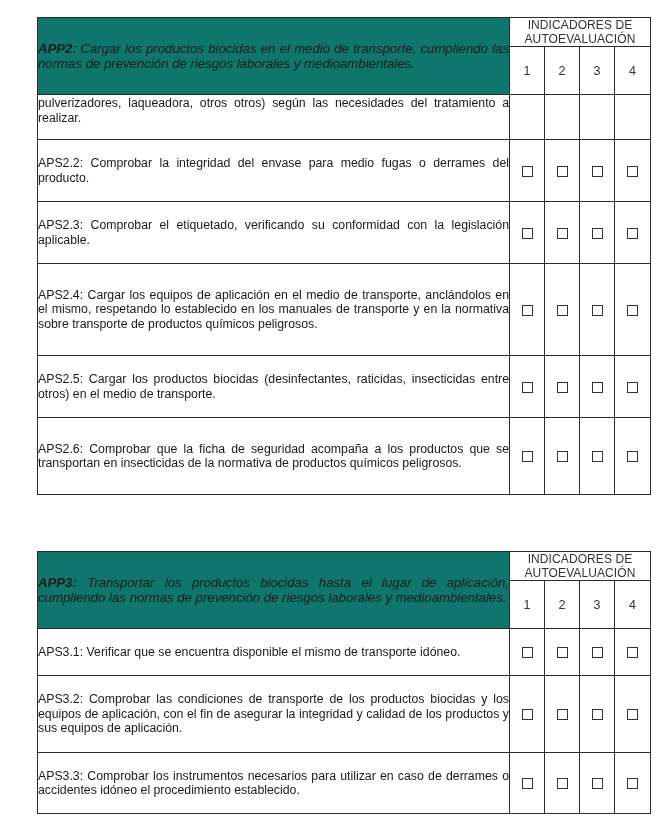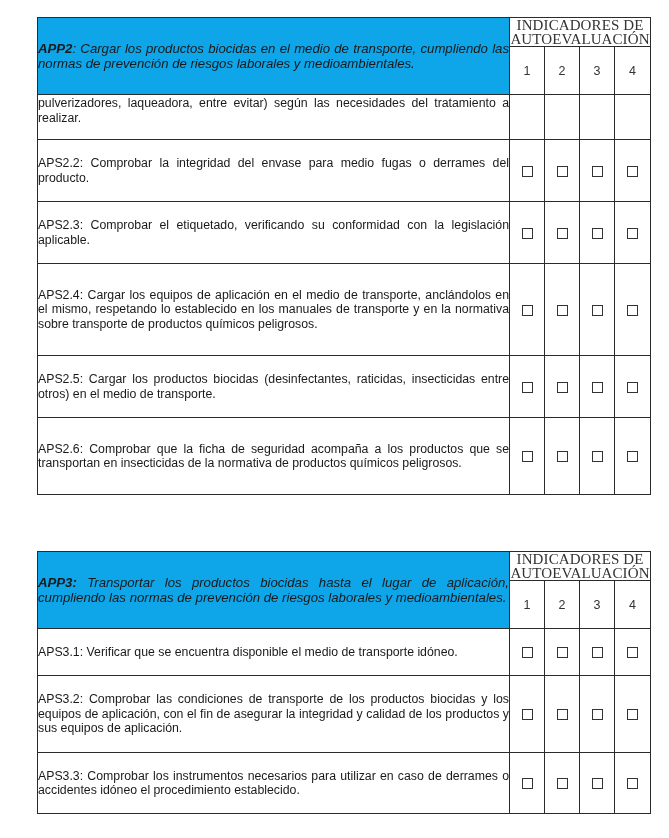--- a/index.html
+++ b/index.html
@@ -7,25 +7,25 @@
          font-family:"Liberation Sans", sans-serif; color:#1a1a1a; }
   table.eval { position:absolute; left:37px; border-collapse:collapse; table-layout:fixed; width:613px; }
   table.eval td { border:1px solid #2b2b2b; padding:0; vertical-align:middle; }
   #t1 { top:17px; }
   #t2 { top:551px; }
   col.c-text { width:472px; }
   col.c-ind { width:35px; }
   col.c-ind2 { width:35px; }
   col.c-ind3 { width:35px; }
   col.c-ind4 { width:36px; }
-  td.head { background:#0ea5e9; padding:4px 5px 4px 5px; font-size:13.2px; line-height:15px;
+  td.head { background:#0f766e; padding:4px 5px 4px 5px; font-size:13.2px; line-height:15px;
             text-align:justify; font-style:italic; }
   td.head b { font-weight:bold; }
-  td.ind-title { text-align:center; font-size:15px; line-height:14px; color:#333;
-                 padding:2px 0 1px 0; letter-spacing:0.1px;font-family:Liberation Serif, serif; }
+  td.ind-title { text-align:center; font-size:12px; line-height:14px; color:#333;
+                 padding:2px 0 1px 0; letter-spacing:0.1px; }
   td.num { text-align:center; font-size:12.5px; color:#333; height:47px; }
   td.crit { font-size:12.3px; line-height:14.5px; padding:3px 5px 3px 5px; text-align:justify; }
   td.box { text-align:center; }
   .cbx { display:inline-block; width:11px; height:11px; border:1.2px solid #333; box-sizing:border-box; vertical-align:middle; }
   .cont td.crit { vertical-align:top; padding-top:1px; }
 </style>
 </head>
 <body>
 
 <table class="eval" id="t1">
@@ -43,21 +43,21 @@
     </td>
     <td class="ind-title" colspan="4">INDICADORES DE AUTOEVALUACIÓN</td>
   </tr>
   <tr>
     <td class="num">1</td>
     <td class="num">2</td>
     <td class="num">3</td>
     <td class="num">4</td>
   </tr>
   <tr class="cont" style="height:45px">
-    <td class="crit">pulverizadores, laqueadora, entre evitar) según las necesidades del tratamiento a realizar.</td>
+    <td class="crit">pulverizadores, laqueadora, otros otros) según las necesidades del tratamiento a realizar.</td>
     <td></td>
     <td></td>
     <td></td>
     <td></td>
   </tr>
   <tr style="height:62px">
     <td class="crit">APS2.2: Comprobar la integridad del envase para medio fugas o derrames del producto.</td>
     <td class="box"><span class="cbx"></span></td>
     <td class="box"><span class="cbx"></span></td>
     <td class="box"><span class="cbx"></span></td>
@@ -109,21 +109,21 @@
     </td>
     <td class="ind-title" colspan="4">INDICADORES DE AUTOEVALUACIÓN</td>
   </tr>
   <tr>
     <td class="num">1</td>
     <td class="num">2</td>
     <td class="num">3</td>
     <td class="num">4</td>
   </tr>
   <tr style="height:47px">
-    <td class="crit">APS3.1: Verificar que se encuentra disponible el medio de transporte idóneo.</td>
+    <td class="crit">APS3.1: Verificar que se encuentra disponible el mismo de transporte idóneo.</td>
     <td class="box"><span class="cbx"></span></td>
     <td class="box"><span class="cbx"></span></td>
     <td class="box"><span class="cbx"></span></td>
     <td class="box"><span class="cbx"></span></td>
   </tr>
   <tr style="height:77px">
     <td class="crit">APS3.2: Comprobar las condiciones de transporte de los productos biocidas y los equipos de aplicación, con el fin de asegurar la integridad y calidad de los productos y sus equipos de aplicación.</td>
     <td class="box"><span class="cbx"></span></td>
     <td class="box"><span class="cbx"></span></td>
     <td class="box"><span class="cbx"></span></td>

